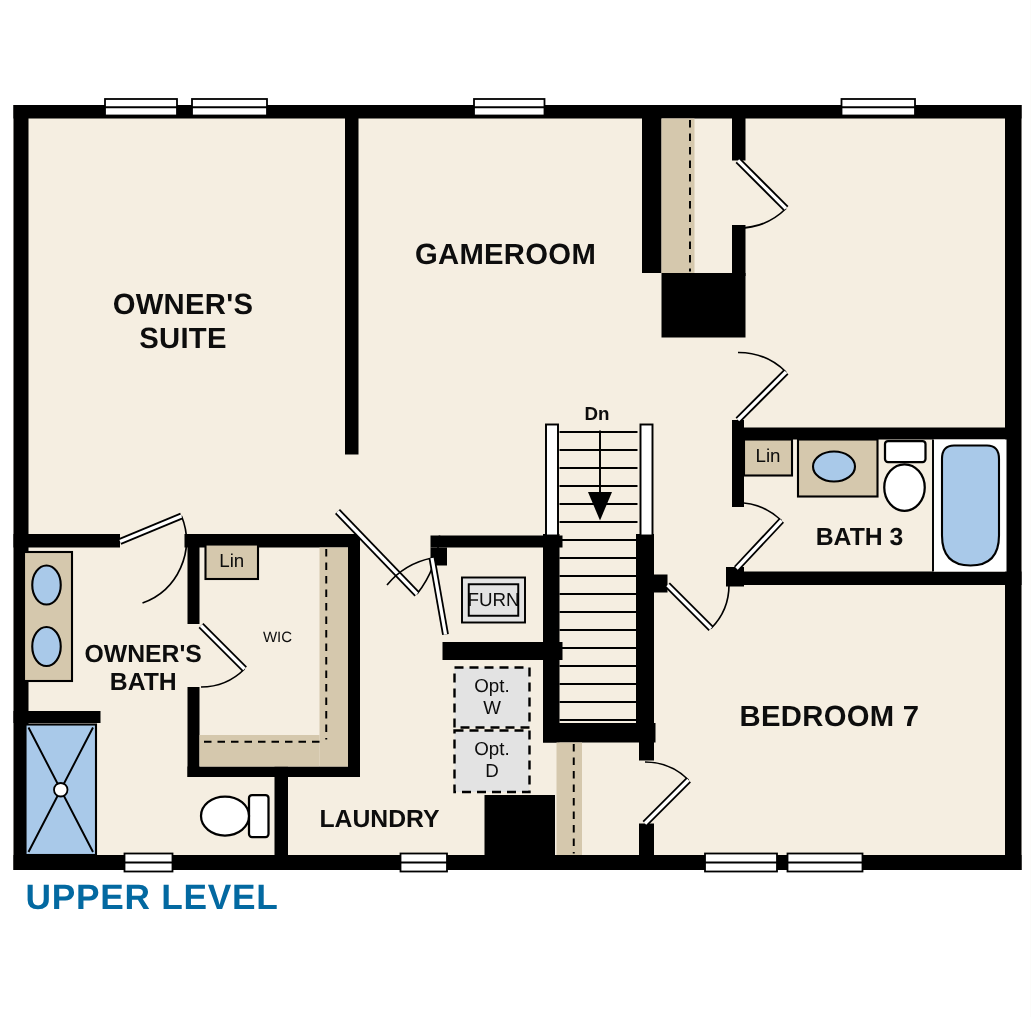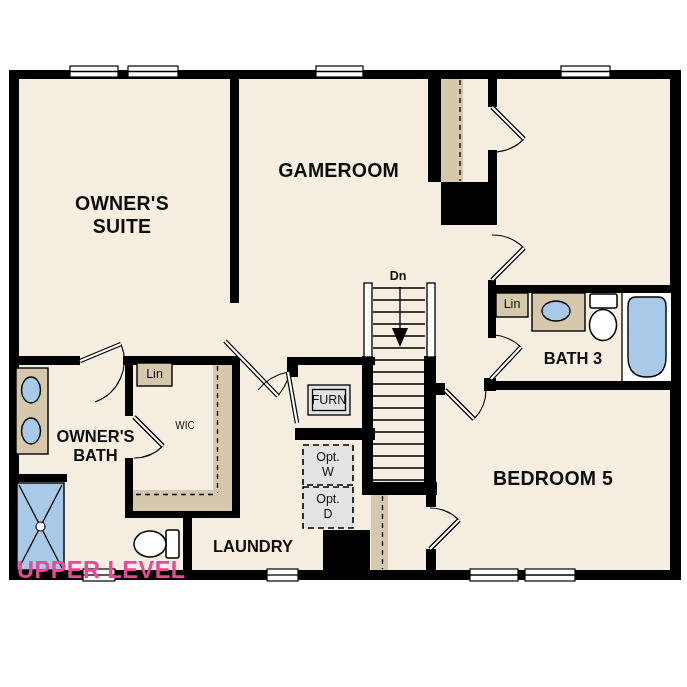--- a/index.html
+++ b/index.html
@@ -4,21 +4,21 @@
 <style>
   html,body{margin:0;padding:0;background:#fff;}
   #plan{position:relative;width:687px;height:687px;background:#fff;overflow:hidden;
         font-family:"Liberation Sans","DejaVu Sans",sans-serif;}
   #plan svg{position:absolute;left:0;top:0;}
   .lbl{position:absolute;color:#0d0d0d;text-align:center;white-space:pre-line;line-height:1.18;}
   .room{font-weight:bold;font-size:19.5px;letter-spacing:.2px;}
   .room-sm{font-weight:bold;font-size:16.5px;}
   .small{font-size:12.5px;}
   .mid{font-size:10px;}
-  .title{position:absolute;left:17px;top:557px;font-weight:bold;font-size:23.5px;color:#ec4899;letter-spacing:.5px;}
+  .title{position:absolute;left:17px;top:585px;font-weight:bold;font-size:23.5px;color:#0369a1;letter-spacing:.5px;}
   
   .wall{fill:var(--wall,#000);}
   .floor{fill:var(--floor,#f5eee1);}
   .tan{fill:var(--cabinetry,#d5c8ad);stroke:#000;stroke-width:1.4;}
   .tanflat{fill:var(--cabinetry,#d5c8ad);}
   .blue{fill:var(--fixture-blue,#a9c9e9);stroke:#000;stroke-width:1.4;}
   .gray{fill:var(--appliance-gray,#e3e3e3);}
   .white{fill:#fff;}
   .ln{stroke:#000;stroke-width:1.3;fill:none;}
   .dash{stroke:#000;stroke-width:1.3;fill:none;stroke-dasharray:5 4;}
@@ -190,23 +190,23 @@
     <g>
       <rect class="gray" x="308" y="385" width="42" height="30" stroke="#000" stroke-width="1.3"></rect>
       <rect x="312.5" y="389.5" width="33" height="21" fill="none" stroke="#000" stroke-width="1.3"></rect>
       <rect class="gray" x="303" y="445" width="50" height="40" stroke="#000" stroke-width="1.6" stroke-dasharray="6 4"></rect>
       <rect class="gray" x="303" y="487" width="50" height="41" stroke="#000" stroke-width="1.6" stroke-dasharray="6 4"></rect>
     </g>
   </svg>
 
   <div class="lbl room" style="left:62px;top:192px;width:120px;">OWNER'S
 SUITE</div>
-  <div class="lbl room" style="left:239px;top:159px;width:160px;text-align:right;">GAMEROOM</div>
+  <div class="lbl room" style="left:257px;top:159px;width:160px;">GAMEROOM</div>
   <div class="lbl room-sm" style="left:523px;top:349px;width:100px;text-align:center;">BATH 3</div>
-  <div class="lbl room" style="left:473px;top:467px;width:160px;">BEDROOM 5</div>
+  <div class="lbl room" style="left:473px;top:467px;width:160px;">BEDROOM 7</div>
   <div class="lbl room-sm" style="left:38px;top:427px;width:115px;">OWNER'S
 BATH</div>
   <div class="lbl mid" style="left:160px;top:420px;width:50px;">WIC</div>
   <div class="lbl room-sm" style="left:195px;top:537px;width:116px;">LAUNDRY</div>
   <div class="lbl small" style="left:137px;top:367px;width:35px;">Lin</div>
   <div class="lbl small" style="left:496px;top:297px;width:32px;">Lin</div>
   <div class="lbl small" style="left:383px;top:269px;width:30px;font-weight:bold;">Dn</div>
   <div class="lbl small" style="left:308px;top:393px;width:42px;">FURN</div>
   <div class="lbl small" style="left:303px;top:450px;width:50px;">Opt.
 W</div>

